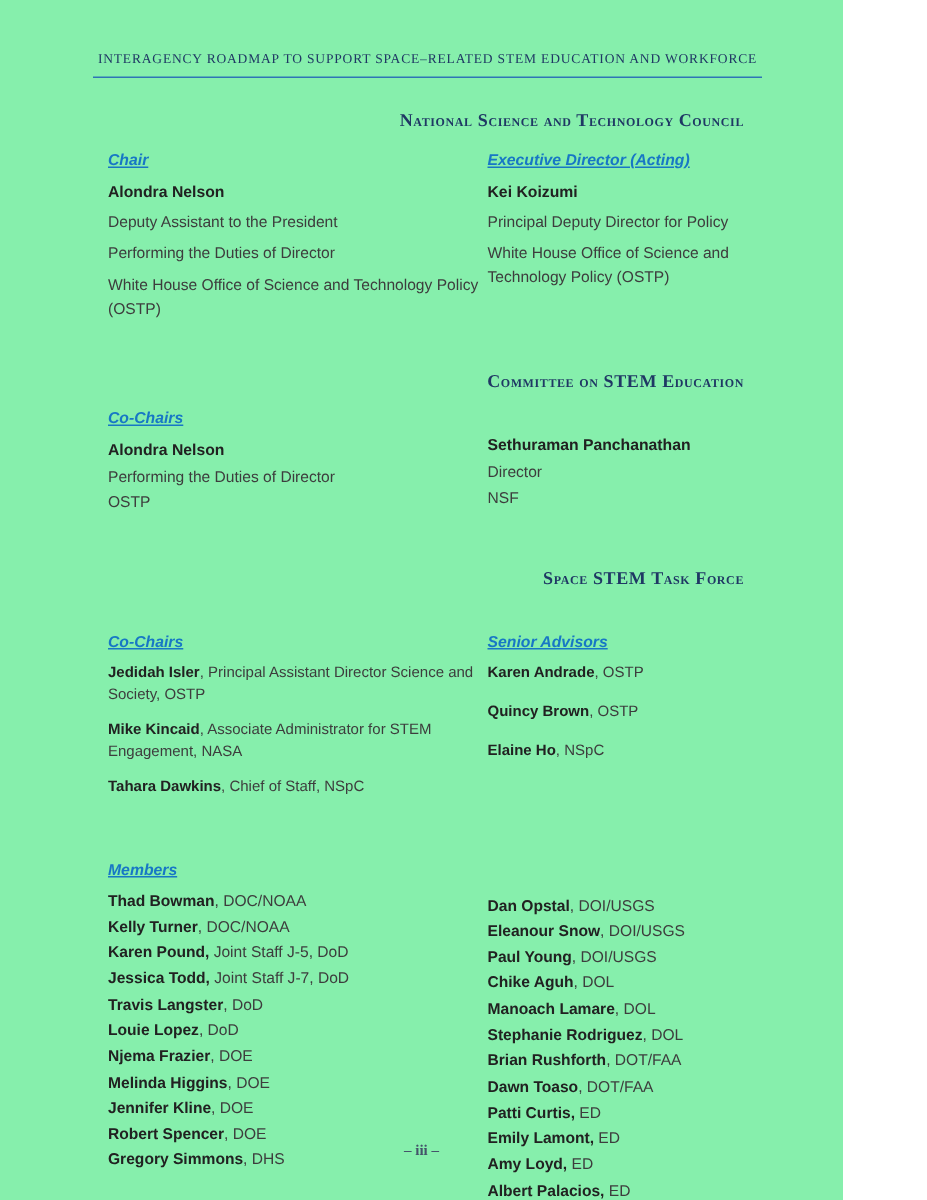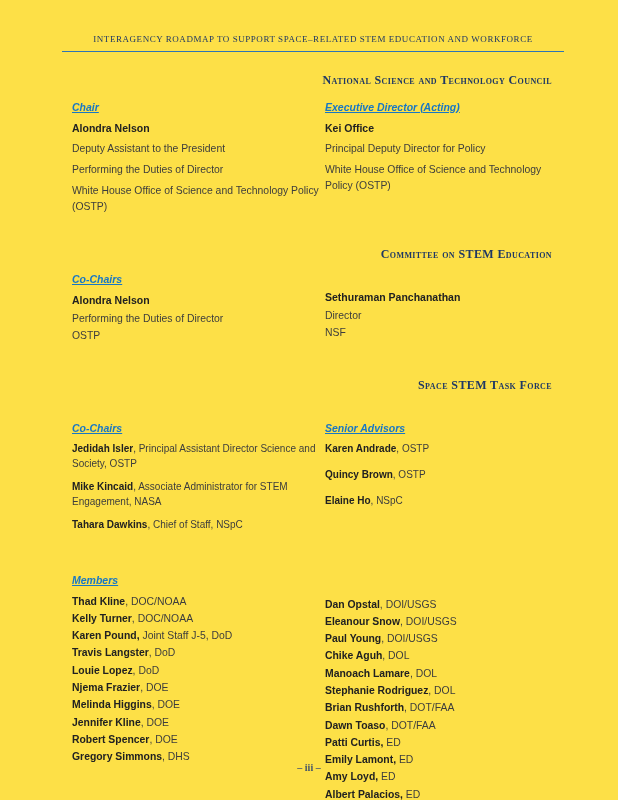--- a/index.html
+++ b/index.html
@@ -1,20 +1,20 @@
 <!DOCTYPE html>
 <html><head>
 <meta charset="utf-8">
 <style>
   html, body { margin: 0; padding: 0; background: #ffffff; }
   .page {
     position: relative;
-    width: 618px;
+    width: 562px;
     height: 800px;
-    background: #fde047;
+    background: #86efac;
     font-family: "Liberation Sans", sans-serif;
     color: #3d3d3d;
     box-sizing: border-box;
     padding: 34px 66px 0 72px;
     overflow: hidden;
   }
   .doc-header {
     margin: 0 -12px 0 -10px;
     text-align: center;
     font-family: "Liberation Serif", serif;
@@ -105,21 +105,21 @@
   <div class="cols cols-nstc">
     <div>
       <p class="role-label">Chair</p>
       <p class="person-name">Alondra Nelson</p>
       <p class="person-line">Deputy Assistant to the President</p>
       <p class="person-line">Performing the Duties of Director</p>
       <p class="person-line">White House Office of Science and Technology Policy (OSTP)</p>
     </div>
     <div>
       <p class="role-label">Executive Director (Acting)</p>
-      <p class="person-name">Kei Office</p>
+      <p class="person-name">Kei Koizumi</p>
       <p class="person-line">Principal Deputy Director for Policy</p>
       <p class="person-line">White House Office of Science and Technology Policy (OSTP)</p>
     </div>
   </div>
 
   <div class="section-title title-costem">Committee on STEM Education</div>
 
   <div class="cols cols-costem">
     <div class="tight">
       <p class="role-label">Co-Chairs</p>
@@ -147,23 +147,24 @@
       <p class="role-label">Senior Advisors</p>
       <p class="entry advisor-entry"><b>Karen Andrade</b><span>, OSTP</span></p>
       <p class="entry advisor-entry"><b>Quincy Brown</b><span>, OSTP</span></p>
       <p class="entry advisor-entry"><b>Elaine Ho</b><span>, NSpC</span></p>
     </div>
   </div>
 
   <div class="cols cols-members">
     <div>
       <p class="role-label">Members</p>
-      <p class="member-row"><b>Thad Kline</b><span>, DOC/NOAA</span></p>
+      <p class="member-row"><b>Thad Bowman</b><span>, DOC/NOAA</span></p>
       <p class="member-row"><b>Kelly Turner</b><span>, DOC/NOAA</span></p>
       <p class="member-row"><b>Karen Pound,</b><span> Joint Staff J-5, DoD</span></p>
+      <p class="member-row"><b>Jessica Todd,</b><span> Joint Staff J-7, DoD</span></p>
       <p class="member-row"><b>Travis Langster</b><span>, DoD</span></p>
       <p class="member-row"><b>Louie Lopez</b><span>, DoD</span></p>
       <p class="member-row"><b>Njema Frazier</b><span>, DOE</span></p>
       <p class="member-row"><b>Melinda Higgins</b><span>, DOE</span></p>
       <p class="member-row"><b>Jennifer Kline</b><span>, DOE</span></p>
       <p class="member-row"><b>Robert Spencer</b><span>, DOE</span></p>
       <p class="member-row"><b>Gregory Simmons</b><span>, DHS</span></p>
     </div>
     <div class="pad-align" style="padding-top:22px;">
       <p class="member-row"><b>Dan Opstal</b><span>, DOI/USGS</span></p>

